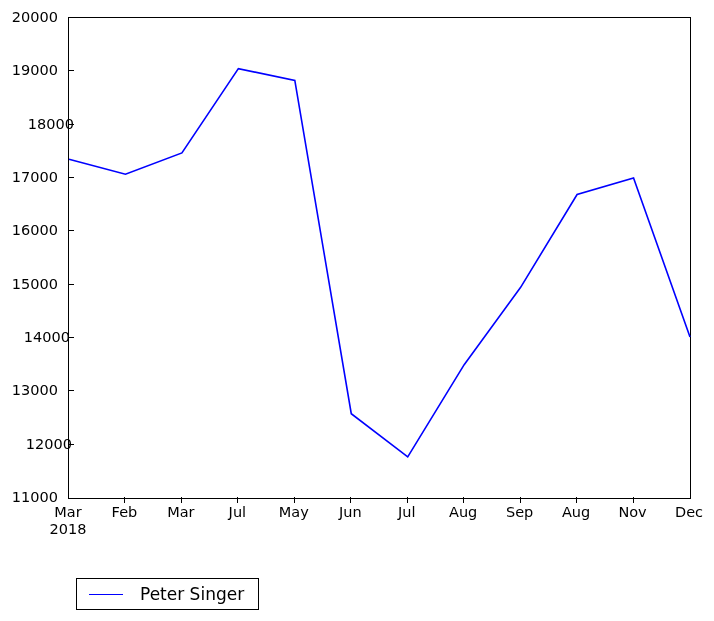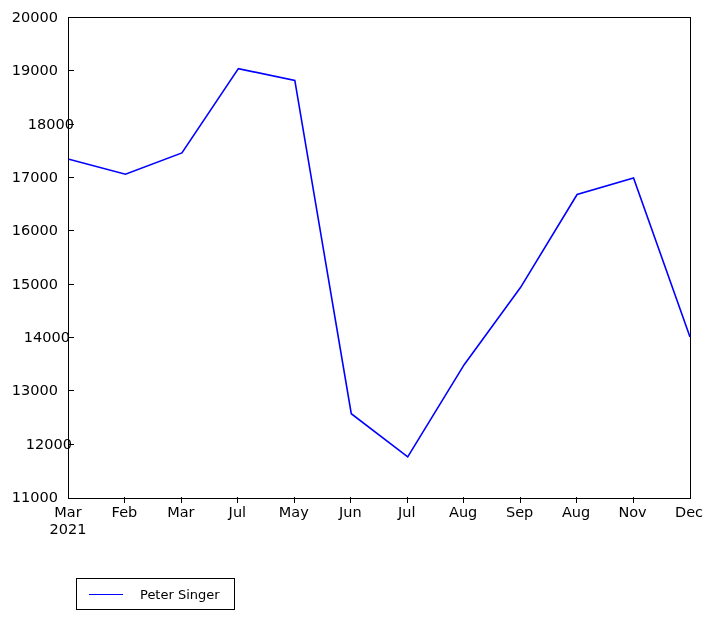--- a/index.html
+++ b/index.html
@@ -113,21 +113,21 @@
     box-sizing: border-box;
   }
   #legend-line-swatch {
     width: 34px;
     height: 0;
     border-top: 1.6px solid #0000ff;
     margin-right: 17px;
     flex: none;
   }
   #legend-label {
-    font-size: 13px;
+    font-size: 17px;
     line-height: 17px;
     color: #000000;
     white-space: nowrap;
   }
 </style>
 </head>
 <body>
 
 <div id="figure">
 
@@ -153,21 +153,21 @@
       <div class="y-tick-label" style="width: 58px; left: 0px; top: 170px;">17000</div>
       <div class="y-tick" style="left: 68px; top: 124px;"></div>
       <div class="y-tick-label" style="width: 58px; left: 16px; top: 116.667px;">18000</div>
       <div class="y-tick" style="left: 68px; top: 70px;"></div>
       <div class="y-tick-label" style="width: 58px; left: 0px; top: 63.3333px;">19000</div>
       <div class="y-tick-label" style="width: 58px; left: 0px; top: 10px;">20000</div>
     </div>
 
   <div id="x-ticks-layer">
       <div class="x-tick-label" style="left: 68px; top: 505px;">Mar</div>
-      <div class="x-tick-sublabel" style="left: 68px; top: 522px;">2021</div>
+      <div class="x-tick-sublabel" style="left: 68px; top: 522px;">2018</div>
       <div class="x-tick" style="left: 124px; top: 497px;"></div>
       <div class="x-tick-label" style="left: 124.455px; top: 505px;">Feb</div>
       <div class="x-tick" style="left: 181px; top: 497px;"></div>
       <div class="x-tick-label" style="left: 180.909px; top: 505px;">Mar</div>
       <div class="x-tick" style="left: 237px; top: 497px;"></div>
       <div class="x-tick-label" style="left: 237.364px; top: 505px;">Jul</div>
       <div class="x-tick" style="left: 294px; top: 497px;"></div>
       <div class="x-tick-label" style="left: 293.818px; top: 505px;">May</div>
       <div class="x-tick" style="left: 350px; top: 497px;"></div>
       <div class="x-tick-label" style="left: 350.273px; top: 505px;">Jun</div>

